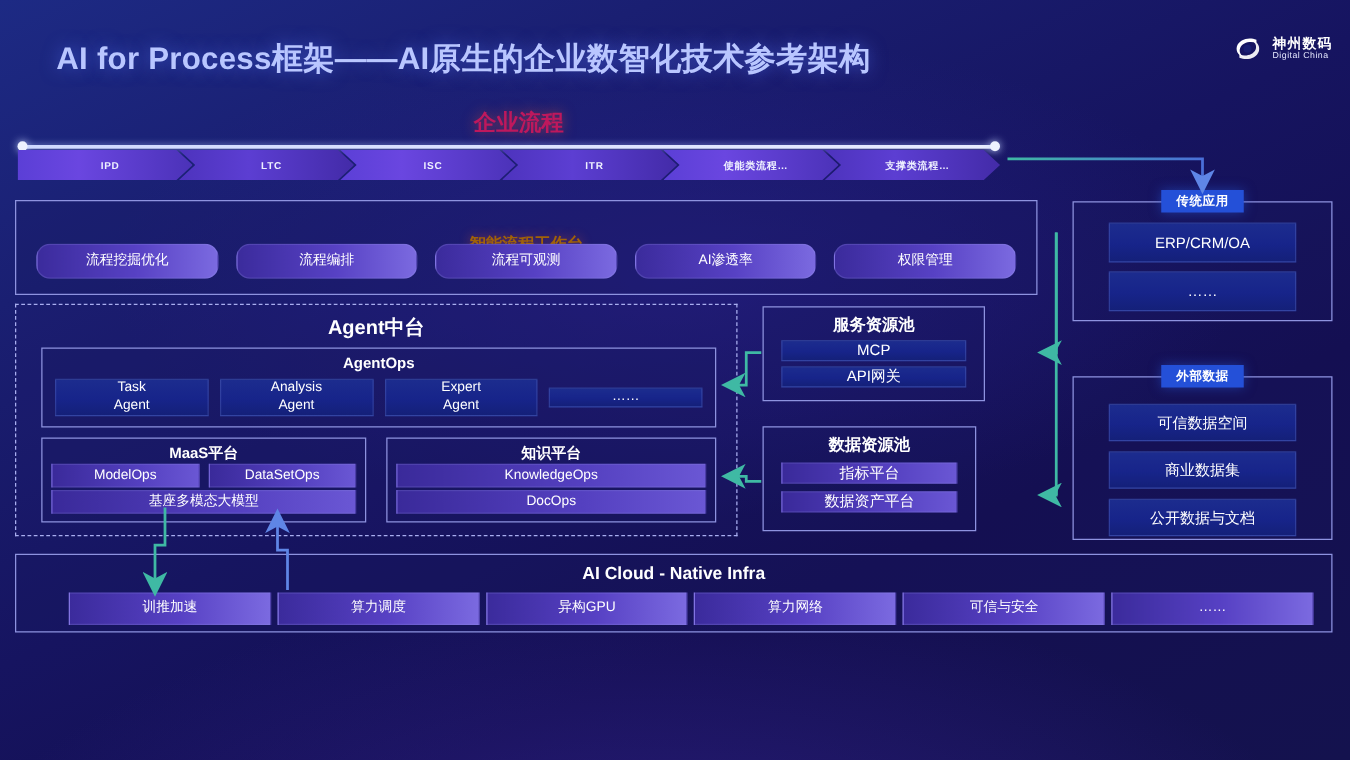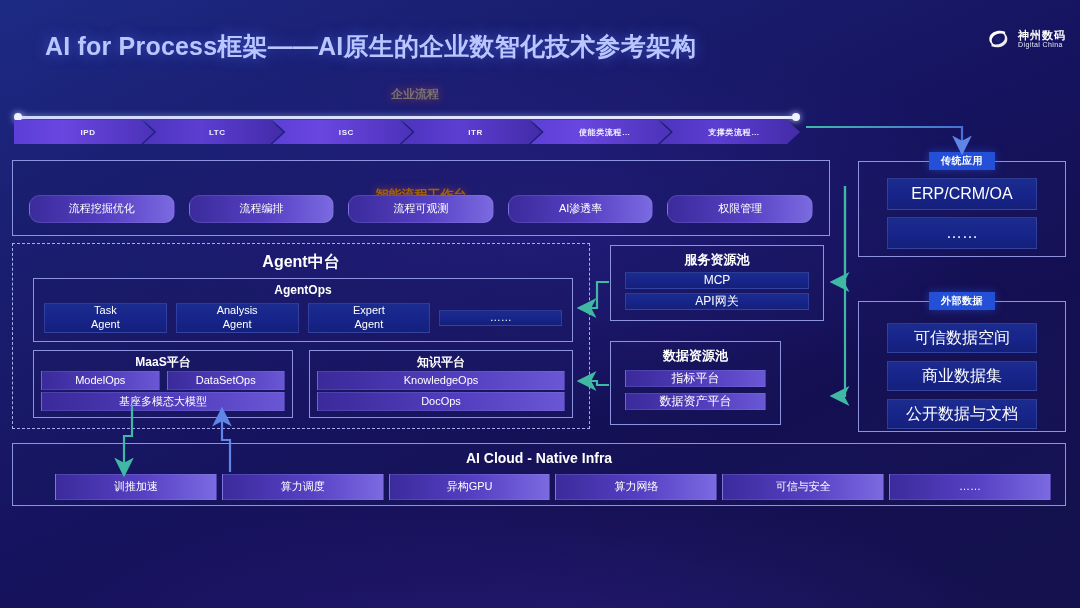--- a/index.html
+++ b/index.html
@@ -22,22 +22,22 @@
     color:#b9c6ff;text-shadow:0 0 14px rgba(90,120,255,.55);white-space:nowrap;
   }
   .logo{right:14px;top:26px;display:flex;align-items:center;gap:7px;}
   .logo-mark{width:26px;height:26px;}
   .logo-txt{display:flex;flex-direction:column;line-height:1.05;}
   .logo-cn{font-size:11px;font-weight:700;color:#fff;letter-spacing:1px;}
   .logo-en{font-size:7px;color:#e6e9ff;letter-spacing:.4px;}
 
   
   .proc-title{
-    left:0;right:0;top:86px;text-align:center;font-size:12px;font-weight:700;
-    color:#737373;text-shadow:0 0 10px rgba(255,90,40,.5);
+    left:0;right:0;top:86px;text-align:center;font-size:18px;font-weight:700;
+    color:#be185d;text-shadow:0 0 10px rgba(255,90,40,.5);
   }
   .proc-title span{display:inline-block;transform:translateX(-125px);}
   .track{left:14px;top:114px;width:786px;height:6px;}
   .track-line{position:absolute;left:4px;right:4px;top:1.5px;height:3px;
     background:linear-gradient(90deg,#cfd9ff,#e8ecff);border-radius:2px;box-shadow:0 0 6px rgba(180,200,255,.7);}
   .track-dot{position:absolute;top:-1px;width:8px;height:8px;border-radius:50%;
     background:#eef2ff;box-shadow:0 0 7px rgba(200,215,255,.95);}
   .track-dot.l{left:0;} .track-dot.r{right:0;}
   .chevrons{left:14px;top:120px;width:786px;height:24px;display:flex;}
   .chev{
@@ -86,37 +86,37 @@
   .ao-row{position:absolute;left:10px;right:10px;top:22px;height:34px;display:flex;gap:9px;align-items:center;}
   .ao-row .chip{flex:1;font-size:11px;}
 
   .maas{position:absolute;left:20px;top:106px;width:258px;height:66px;}
   .know{position:absolute;left:296px;top:106px;width:262px;height:66px;}
   .sub-title{position:absolute;left:0;right:0;top:3px;font-size:12px;}
   .sub-row{position:absolute;left:7px;right:7px;display:flex;gap:7px;}
   .sub-row .chip{flex:1;font-size:11px;height:17px;}
 
   
-  .svcpool{left:610px;top:245px;width:214px;height:76px;}
+  .svcpool{left:610px;top:245px;width:178px;height:76px;}
   .datapool{left:610px;top:341px;width:171px;height:84px;}
   .pool-title{position:absolute;left:0;right:0;top:5px;font-size:13px;}
   .pool-row{position:absolute;left:14px;right:14px;display:flex;}
   .pool-row .chip{flex:1;font-size:12px;height:19px;}
 
   
   .trad{left:858px;top:161px;width:208px;height:96px;}
   .ext{left:858px;top:301px;width:208px;height:131px;}
   .tag{
     position:absolute;left:50%;transform:translateX(-50%);top:-10px;
     background:#2450d8;color:#fff;font-size:10px;font-weight:700;
     padding:2px 12px;letter-spacing:.5px;white-space:nowrap;
     box-shadow:0 0 9px rgba(40,90,220,.5);
   }
   .col-list{position:absolute;left:28px;right:28px;display:flex;flex-direction:column;}
-  .col-list .chip{font-size:16px;}
+  .col-list .chip{font-size:12px;}
 
   
   .infra{left:12px;top:443px;width:1054px;height:63px;}
   .infra-title{position:absolute;left:0;right:0;top:6px;font-size:14px;}
   .infra-row{position:absolute;left:42px;right:14px;top:30px;height:26px;display:flex;gap:5px;}
   .infra-row .chip{flex:1;font-size:11px;}
 
   svg.conn{position:absolute;left:0;top:0;width:1080px;height:608px;pointer-events:none;}
 </style>
 </head>

